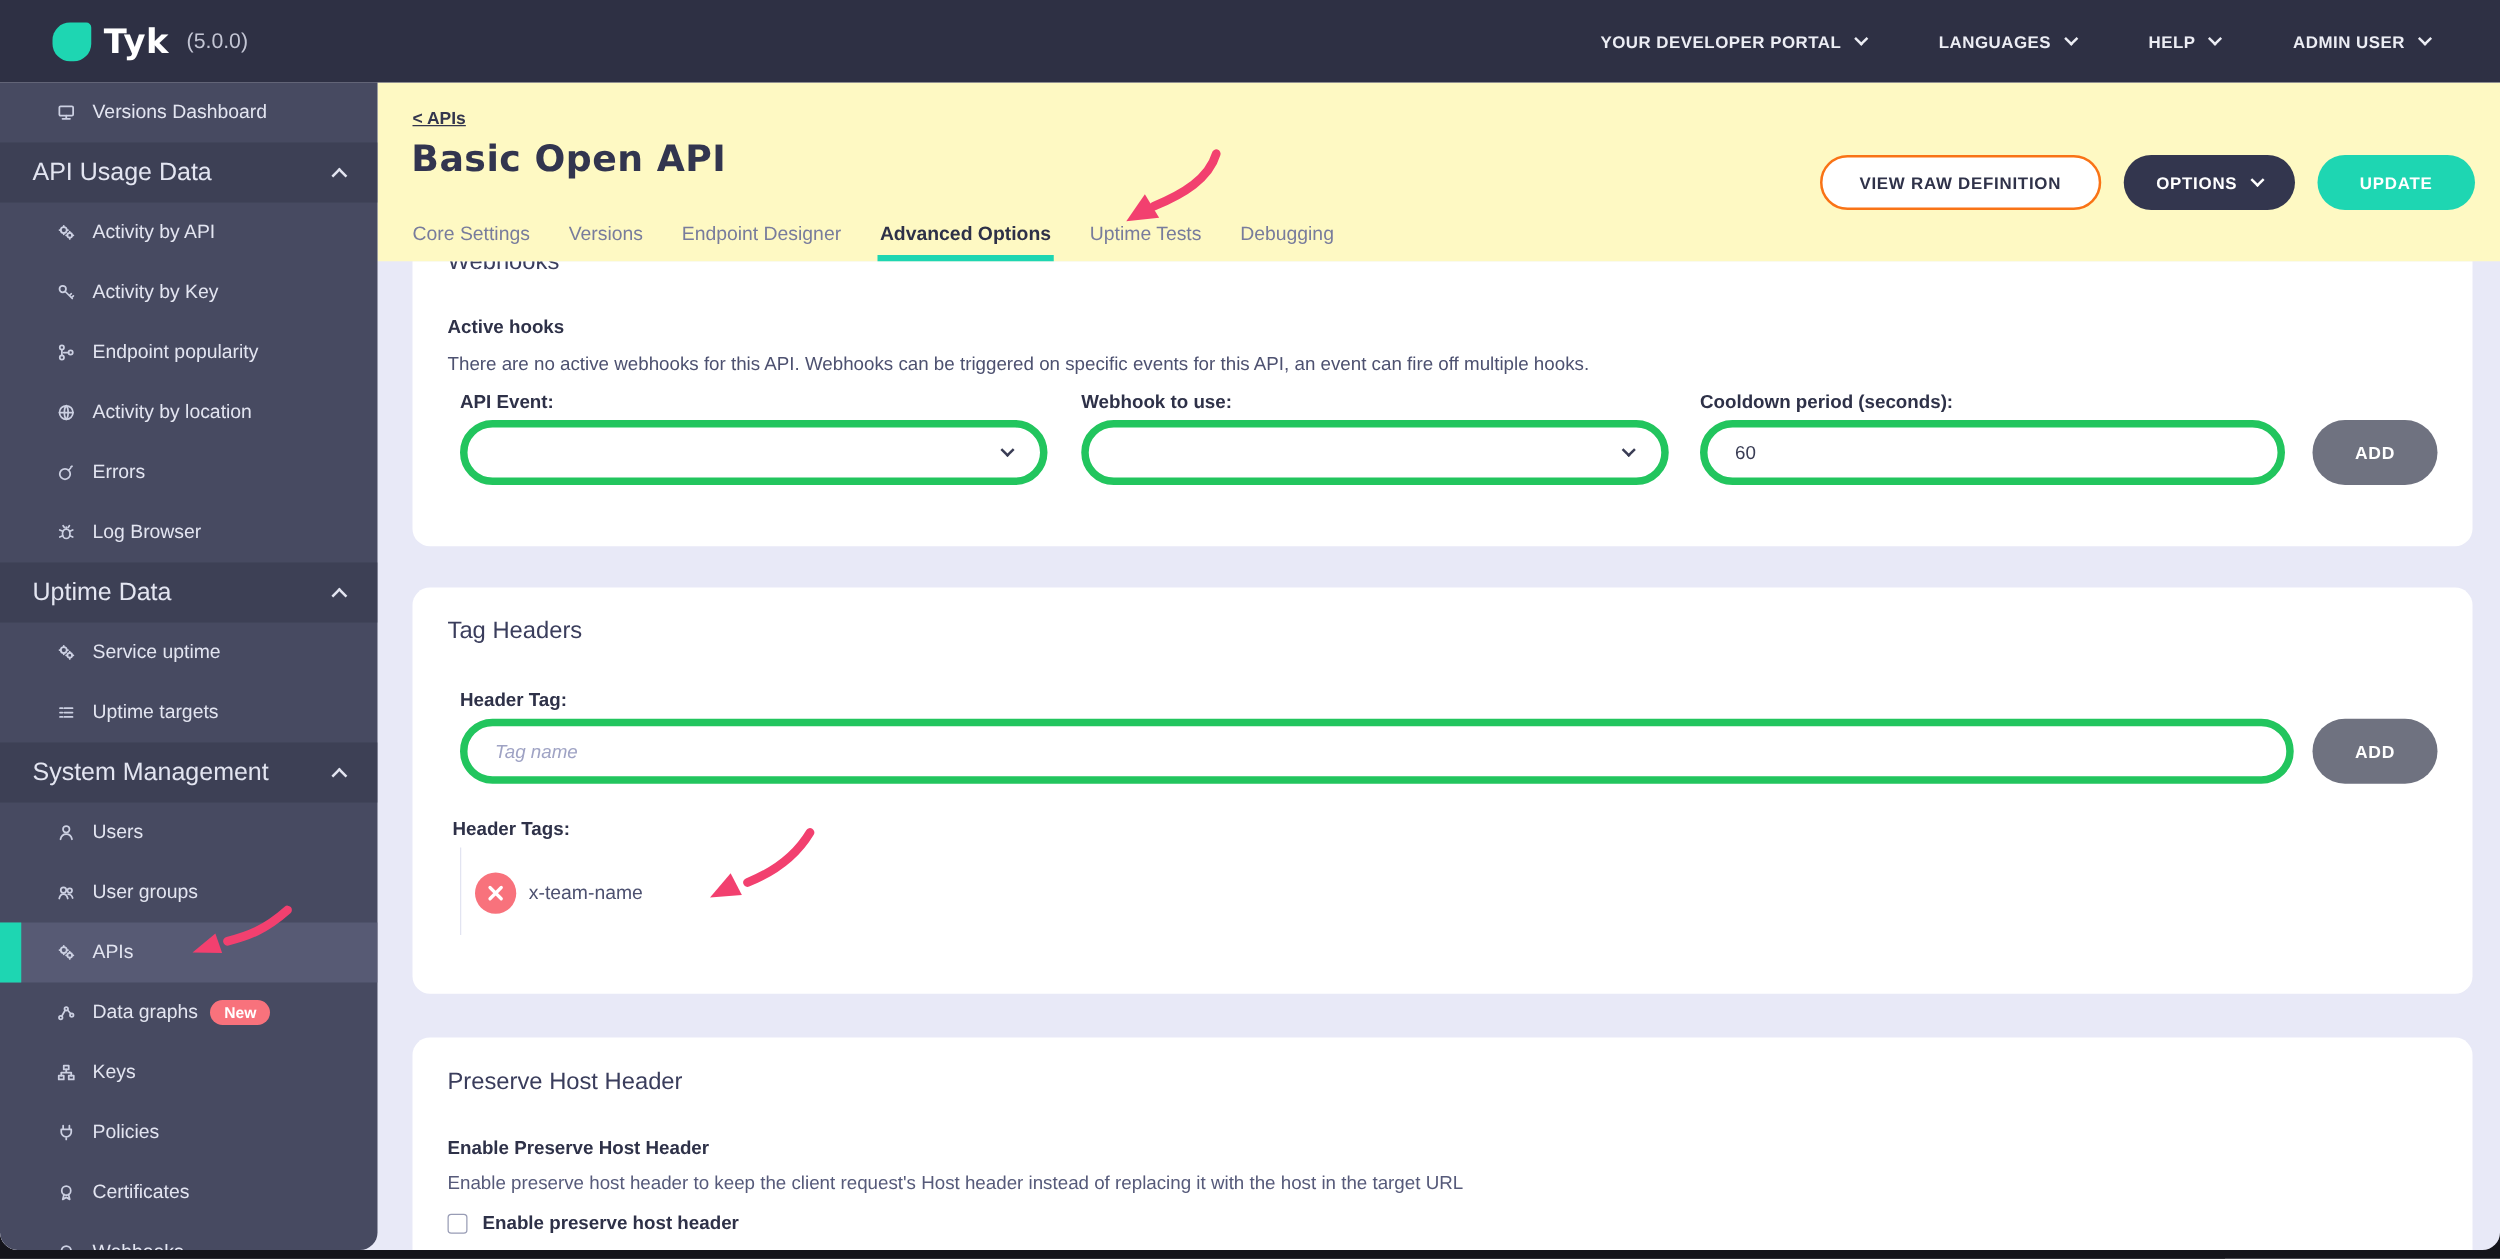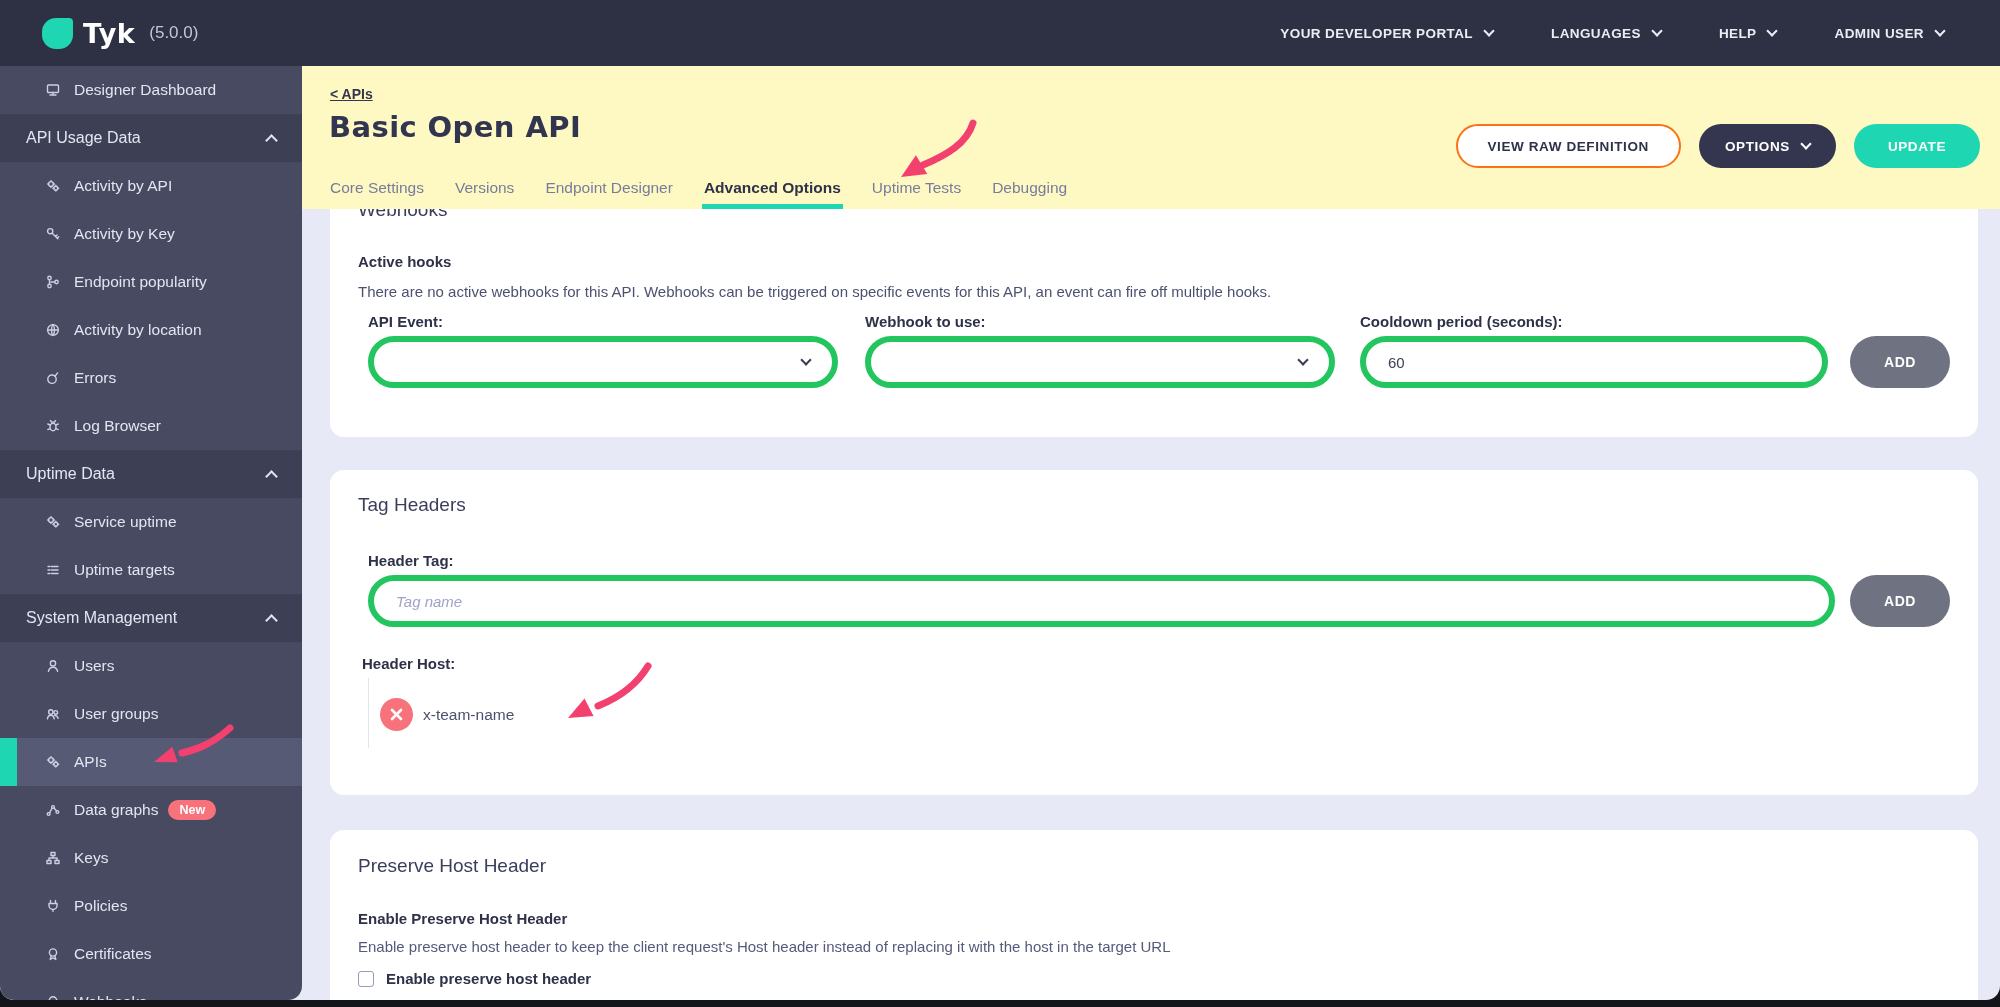--- a/index.html
+++ b/index.html
@@ -22,21 +22,21 @@
   .chev { width:8px; height:8px; border-right:2.2px solid #ecedf4; border-bottom:2.2px solid #ecedf4;
           transform:rotate(45deg); margin-top:-4px; }
 
   
   .sidebar { position:absolute; left:0; top:66px; width:302px; height:934px; background:var(--sidebar,#474a61);
              border-radius:0 0 14px 0; border-bottom-left-radius:14px; overflow:hidden; z-index:20; color:#e3e5f1; }
   .srow { position:relative; height:48px; display:flex; align-items:center; cursor:pointer; }
   .srow .icon { width:16px; height:16px; margin-right:13px; flex:0 0 16px; display:inline-flex; }
   .srow .icon svg { width:16px; height:16px; stroke:#ccd0e2; fill:none; stroke-width:1.4; stroke-linecap:round; stroke-linejoin:round; }
   .srow-link, .srow-item { padding-left:45px; font-size:15.5px; }
-  .srow-section { padding-left:26px; padding-right:26px; background:#3d4055; font-size:16px; font-weight:500; }
+  .srow-section { padding-left:26px; padding-right:26px; background:#3d4055; font-size:20px; font-weight:500; }
   .srow-section .sec-chev { margin-left:auto; width:9px; height:9px; border-right:2.2px solid #e3e5f1;
                             border-bottom:2.2px solid #e3e5f1; transform:rotate(-135deg); margin-top:5px; }
   .srow-item.selected { background:#575a74; }
   .srow-item.selected::before { content:""; position:absolute; left:0; top:0; width:17px; height:48px;
                                 background:var(--teal,#1ed6b2); }
   .badge-new { background:var(--salmon,#f8727c); color:#fff; font-size:12.5px; font-weight:700;
                border-radius:12px; padding:3px 11px; margin-left:10px; }
 
   
   .main-header { position:absolute; left:302px; top:66px; width:1698px; height:143px; background:#fef9c3; z-index:10; }
@@ -121,21 +121,21 @@
     </div>
 
     <nav class="sidebar" id="sidebar">
         <div class="srow srow-link">
           <span class="icon">
             <svg viewBox="0 0 16 16">
               <rect x="2.5" y="3" width="11" height="7.5" rx="1"></rect>
               <path d="M8 10.5v2.5M5 13h6"></path>
             </svg>
           </span>
-          <span>Designer Dashboard</span>
+          <span>Versions Dashboard</span>
         </div>
         <div class="srow srow-section">
           <span>API Usage Data</span>
           <span class="sec-chev"></span>
         </div>
         <div class="srow srow-item">
           <span class="icon">
             <svg viewBox="0 0 16 16">
               <circle cx="6" cy="6" r="2.4"></circle>
               <circle cx="10.8" cy="10.2" r="1.9"></circle>
@@ -332,21 +332,21 @@
       </div>
       <input class="field" style="left: 1030px; top: 127px; width: 468px;" value="60">
       <button class="btn-add" style="left:1520px; top:127px;">ADD</button>
     </section>
 
     <section class="card" id="card-tags">
       <h2 style="top:24px;">Tag Headers</h2>
       <div class="lbl" style="left:38px; top:82px;">Header Tag:</div>
       <input class="field" style="left: 38px; top: 105px; width: 1467px;" placeholder="Tag name">
       <button class="btn-add" style="left:1520px; top:105px;">ADD</button>
-      <div class="lbl" style="left:32px; top:185px;">Header Host:</div>
+      <div class="lbl" style="left:32px; top:185px;">Header Tags:</div>
       <div class="tagline" style="top:208px; height:70px;"></div>
       <div id="taglist">
           <div class="tagchip" style="left: 50px; top: 228px;">
             <span class="xcircle">
               <svg viewBox="0 0 13 13">
                 <path d="M2 2l9 9M11 2l-9 9"></path>
               </svg>
             </span>
             <span class="tagname">x-team-name</span>
           </div>

